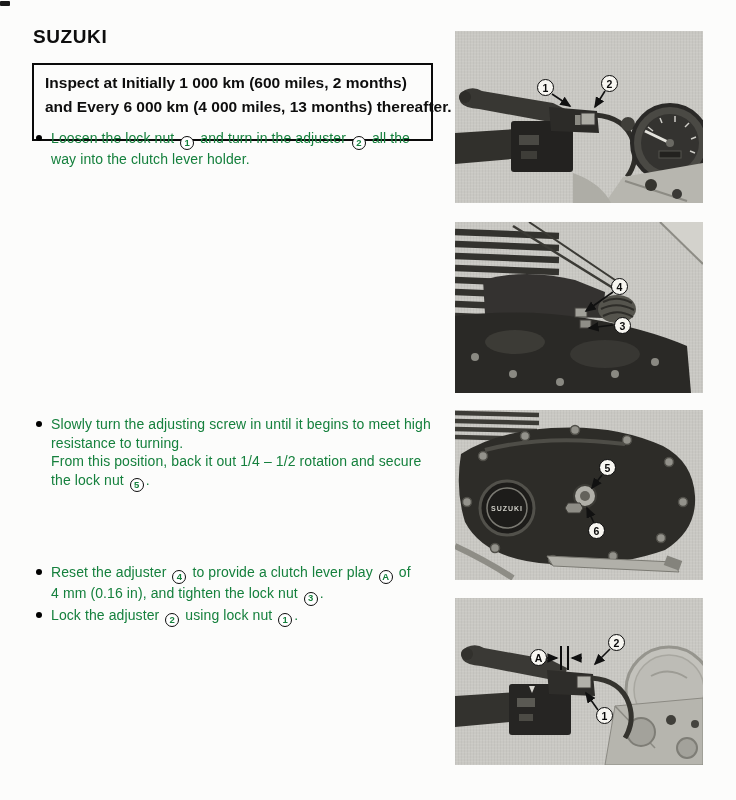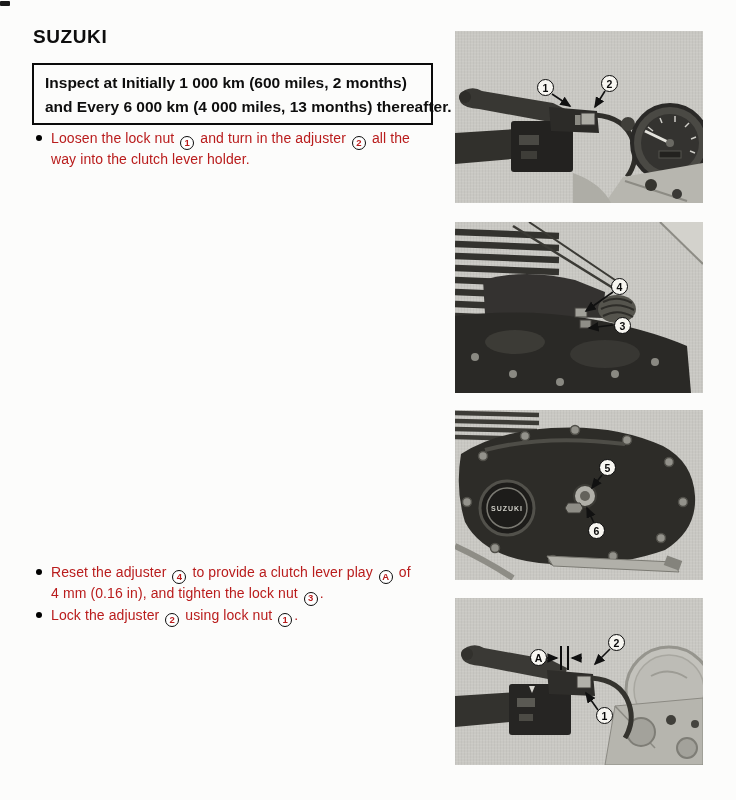--- a/index.html
+++ b/index.html
@@ -8,29 +8,29 @@
     background:#fcfcfb;color:#0e0e0e;
     font-family:"Liberation Sans", sans-serif;
   }
   .artifact{position:absolute;left:0;top:1px;width:10px;height:5px;background:#1a1a1a;border-radius:1px;}
   .title{
     position:absolute;left:33px;top:26px;
     font-size:19px;font-weight:700;letter-spacing:.6px;
   }
   .notice{
     position:absolute;left:32px;top:63px;width:386px;
-    border:2px solid #0a0a0a;padding:6px 0 4px 11px;
+    border:2px solid #0a0a0a;padding:6px 0 20px 11px;
     font-size:15.5px;font-weight:700;line-height:24px;white-space:nowrap;
   }
   .section{position:absolute;left:33px;width:415px;}
   .bullet{display:flex;align-items:flex-start;}
   .dot{flex:none;width:6px;height:6px;border-radius:50%;background:#000;margin:6px 9px 0 3px;}
   .btext{
     flex:1;font-size:14px;line-height:18.6px;white-space:nowrap;
-    letter-spacing:.1px;font-weight:400;color:#b91c1c;
+    letter-spacing:.1px;font-weight:400;color:#15803d;
   }
   .circ{
     display:inline-flex;width:14px;height:14px;box-sizing:border-box;
     border:1.4px solid #0c0c0c;border-radius:50%;background:#fff;
     align-items:center;justify-content:center;
     font-size:9.5px;font-weight:700;vertical-align:-3px;margin:0 2px;
   }
   .photo{
     position:absolute;left:455px;width:248px;overflow:hidden;
     background:
@@ -60,20 +60,24 @@
 
 <div class="section" style="top:129px">
     <div class="bullet">
       <span class="dot"></span>
       <span class="btext">Loosen the lock nut <span class="circ">1</span> and turn in the adjuster <span class="circ">2</span> all the<br>way into the clutch lever holder.</span>
     </div>
   </div>
 <div class="section" style="top:227px">
   </div>
 <div class="section" style="top:415px">
+    <div class="bullet">
+      <span class="dot"></span>
+      <span class="btext">Slowly turn the adjusting screw in until it begins to meet high<br>resistance to turning.<br>From this position, back it out 1/4 – 1/2 rotation and secure<br>the lock nut <span class="circ">5</span>.</span>
+    </div>
   </div>
 <div class="section" style="top:563px">
     <div class="bullet">
       <span class="dot"></span>
       <span class="btext">Reset the adjuster <span class="circ">4</span> to provide a clutch lever play  <span class="circ">A</span> of<br>4 mm (0.16 in), and tighten the lock nut <span class="circ">3</span>.</span>
     </div>
     <div class="bullet">
       <span class="dot"></span>
       <span class="btext">Lock the adjuster <span class="circ">2</span> using lock nut <span class="circ">1</span>.</span>
     </div>

